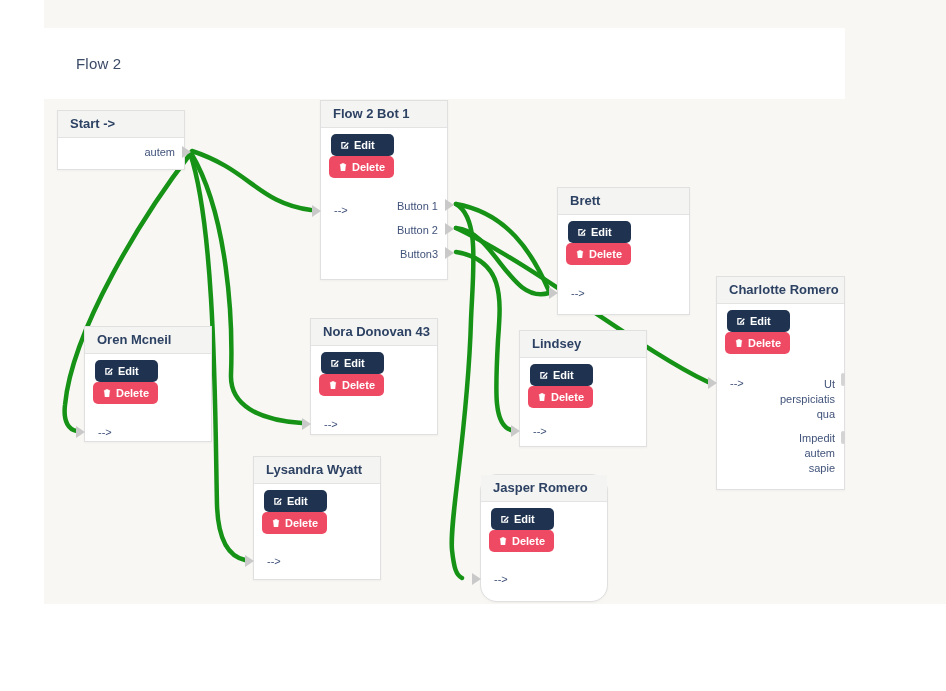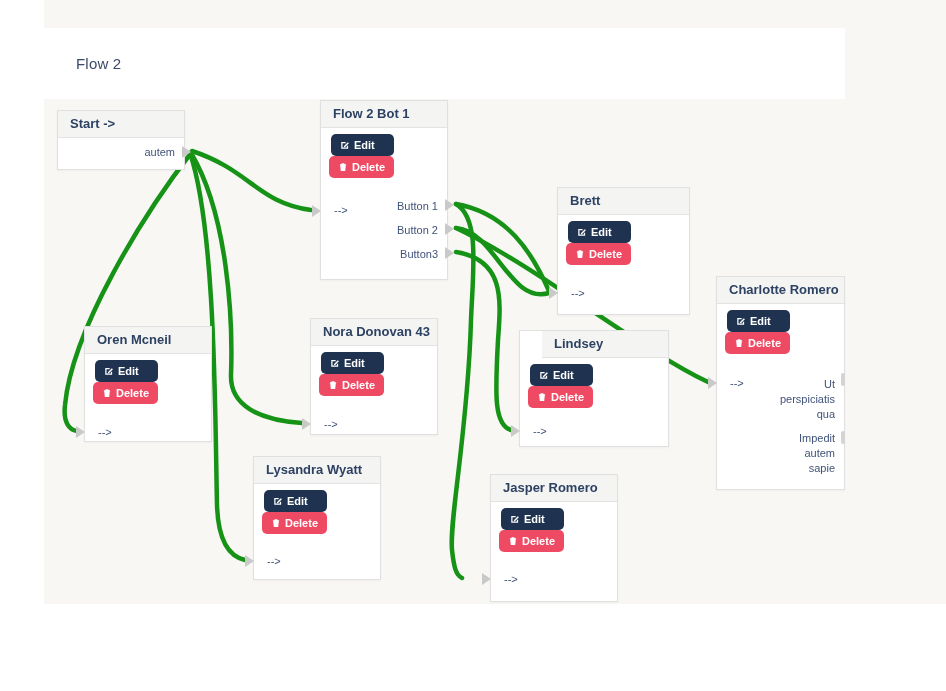--- a/index.html
+++ b/index.html
@@ -175,21 +175,21 @@
         <svg viewBox="0 0 16 16">
             <path fill="#fff" d="M3.5 5h9l-1 9.5h-7L3.5 5zM6 2h4l.8 1.4H13V5H3V3.4h2.2L6 2z"></path>
           </svg>
         <span>Delete</span>
         </button>
     </div>
     <div class="io-label io-left" style="top:99px;">--&gt;</div>
     <div class="port" style="left:-9px;top:99px;"></div>
   </div>
 
-  <div class="node" style="left:519px;top:330px;width:126px;height:115px;padding-left:22px;">
+  <div class="node" style="left:519px;top:330px;width:126px;height:115px;">
     <div class="node-header">Lindsey</div>
     <div class="btn-row">
       <button class="btn edit">
         <svg viewBox="0 0 16 16">
             <path fill="#fff" d="M2 3h7v2H4v7h7V9h2v5H2z"></path>
             <path fill="#fff" d="M6.5 9.5 12.5 3.5 14.2 5.2 8.2 11.2 6 11.8z"></path>
           </svg>
         <span>Edit</span>
         </button>
       <button class="btn del">
@@ -217,21 +217,21 @@
         <svg viewBox="0 0 16 16">
             <path fill="#fff" d="M3.5 5h9l-1 9.5h-7L3.5 5zM6 2h4l.8 1.4H13V5H3V3.4h2.2L6 2z"></path>
           </svg>
         <span>Delete</span>
         </button>
     </div>
     <div class="io-label io-left" style="top:98px;">--&gt;</div>
     <div class="port" style="left:-9px;top:98px;"></div>
   </div>
 
-  <div class="node" style="left:490px;top:474px;width:126px;height:126px;">
+  <div class="node" style="left:480px;top:474px;width:126px;height:126px;border-radius:17px;">
     <div class="node-header">Jasper Romero</div>
     <div class="btn-row">
       <button class="btn edit">
         <svg viewBox="0 0 16 16">
             <path fill="#fff" d="M2 3h7v2H4v7h7V9h2v5H2z"></path>
             <path fill="#fff" d="M6.5 9.5 12.5 3.5 14.2 5.2 8.2 11.2 6 11.8z"></path>
           </svg>
         <span>Edit</span>
         </button>
       <button class="btn del">

